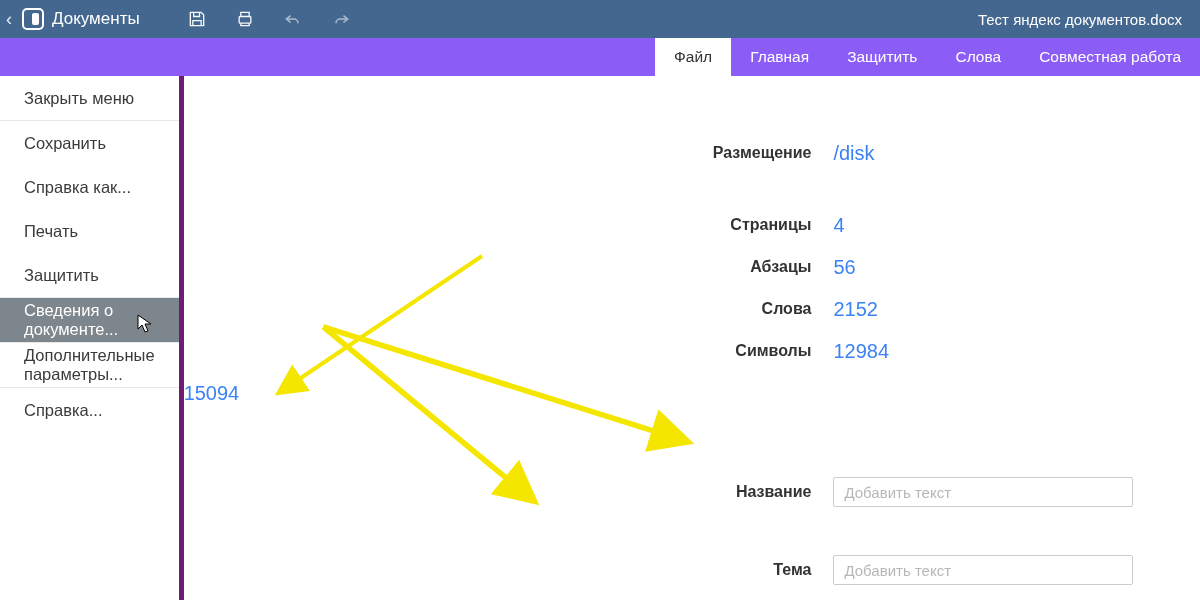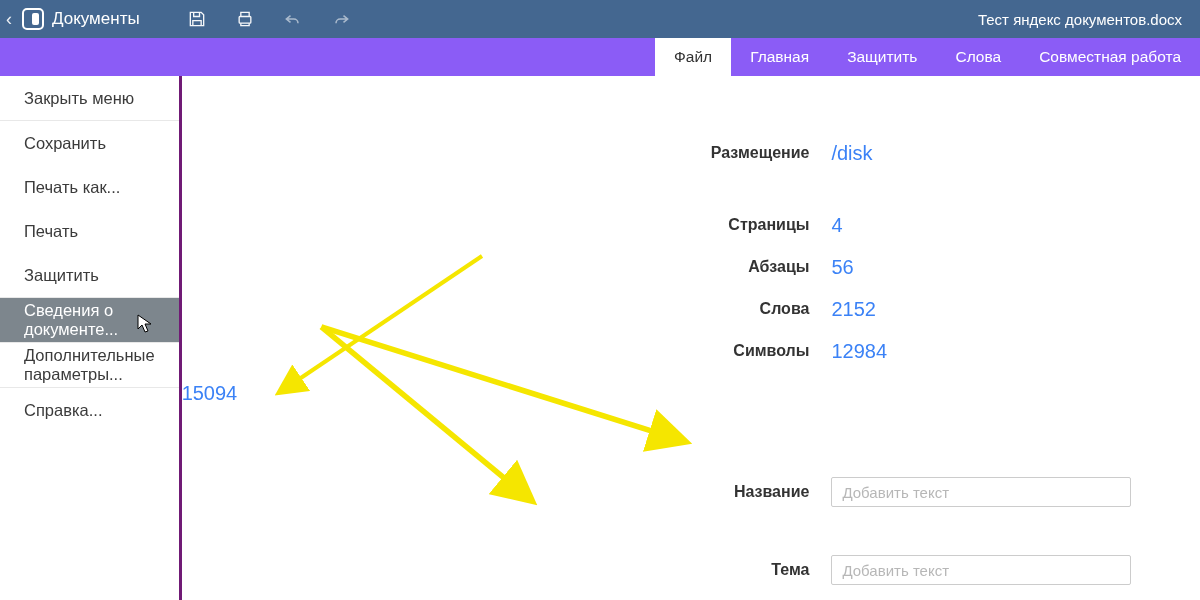--- a/index.html
+++ b/index.html
@@ -18,21 +18,21 @@
   .tb-tool.dim { opacity: .55; }
   .doc-name { margin-left: auto; font-size: 15px; }
 
   
   .menubar { height: 38px; background: #8b5cf6; display: flex; align-items: stretch; justify-content: flex-end; }
   .menu-item { display: flex; align-items: center; padding: 0 19px; color: #fff; font-size: 15.5px; cursor: pointer; }
   .menu-item.active { background: #fff; color: #333; }
 
   
   .body { display: flex; height: calc(600px - 76px); }
-  .sidebar { width: 382px; background: #fff; border-right: 3px solid #701a75; }
+  .sidebar { width: 382px; background: #fff; border-right: 5px solid #701a75; }
   .side-item { height: 44px; display: flex; align-items: center; padding: 0 24px; font-size: 16.5px; color: #3b3b3b; cursor: pointer; }
   .side-sep { height: 1px; background: #e8e8e8; }
   .side-item.selected { background: #7d868d; color: #fff; justify-content: flex-end; }
   .cursor { position: relative; left: -2px; top: 6px; }
   .cursor svg { width: 16px; height: 20px; }
 
   
   .panel { flex: 1; position: relative; padding-top: 56px; }
   .row { display: flex; align-items: center; height: 42px; }
   .row .label { width: 840px; max-width: 57%; text-align: right; padding-right: 22px; font-size: 16px; color: #333; font-weight: 700; }
@@ -89,21 +89,21 @@
   <div class="menu-item">Слова</div>
   <div class="menu-item">Совместная работа</div>
 </div>
 
 <div class="body">
 
   <div class="sidebar">
     <div class="side-item">Закрыть меню</div>
     <div class="side-sep"></div>
     <div class="side-item">Сохранить</div>
-    <div class="side-item">Печать как...</div>
+    <div class="side-item">Справка как...</div>
     <div class="side-item">Печать</div>
     <div class="side-item">Защитить</div>
     <div class="side-sep"></div>
     <div class="side-item selected">
       <span>Сведения о документе...</span>
       <span class="cursor">
         <svg viewBox="0 0 16 20">
             <path d="M1 1l0 14 4-4 3 7 3-1-3-7 6 0z" fill="#fff" stroke="#000" stroke-width="1"></path>
           </svg>
       </span>

